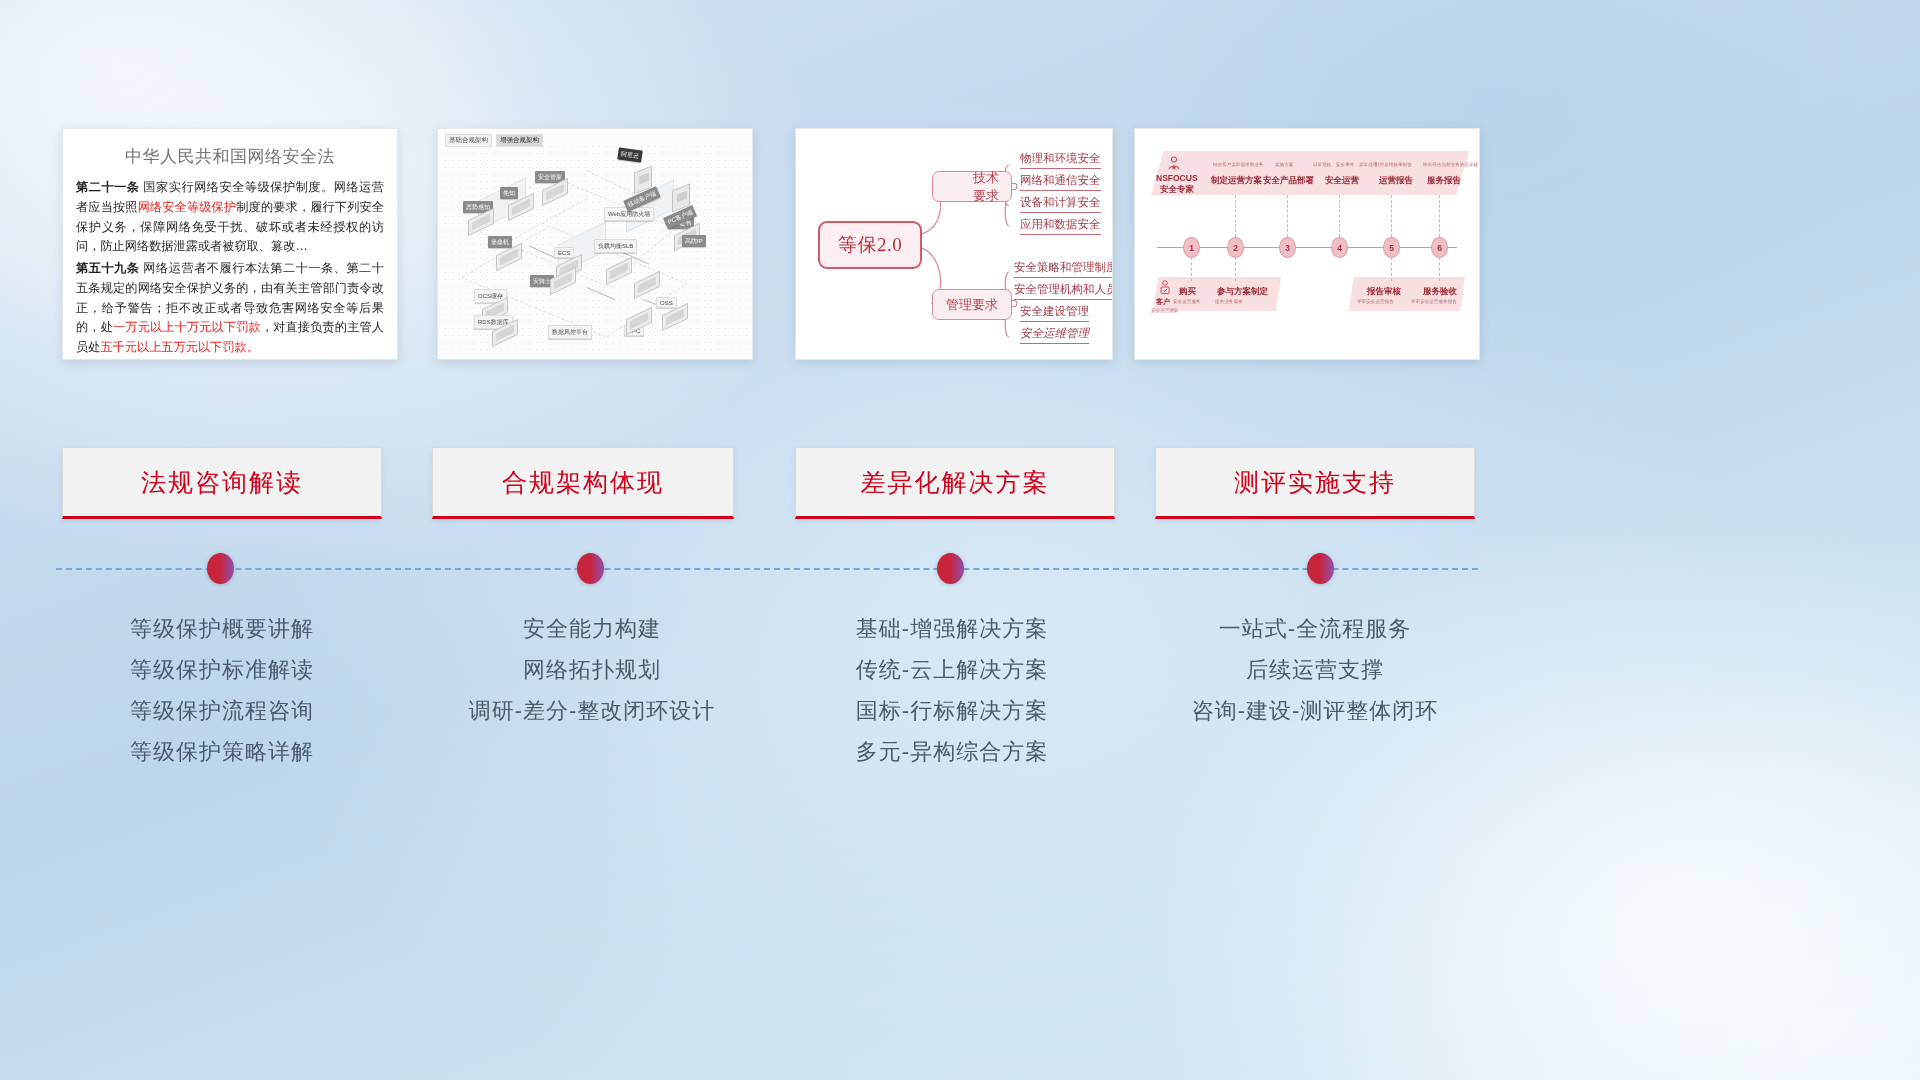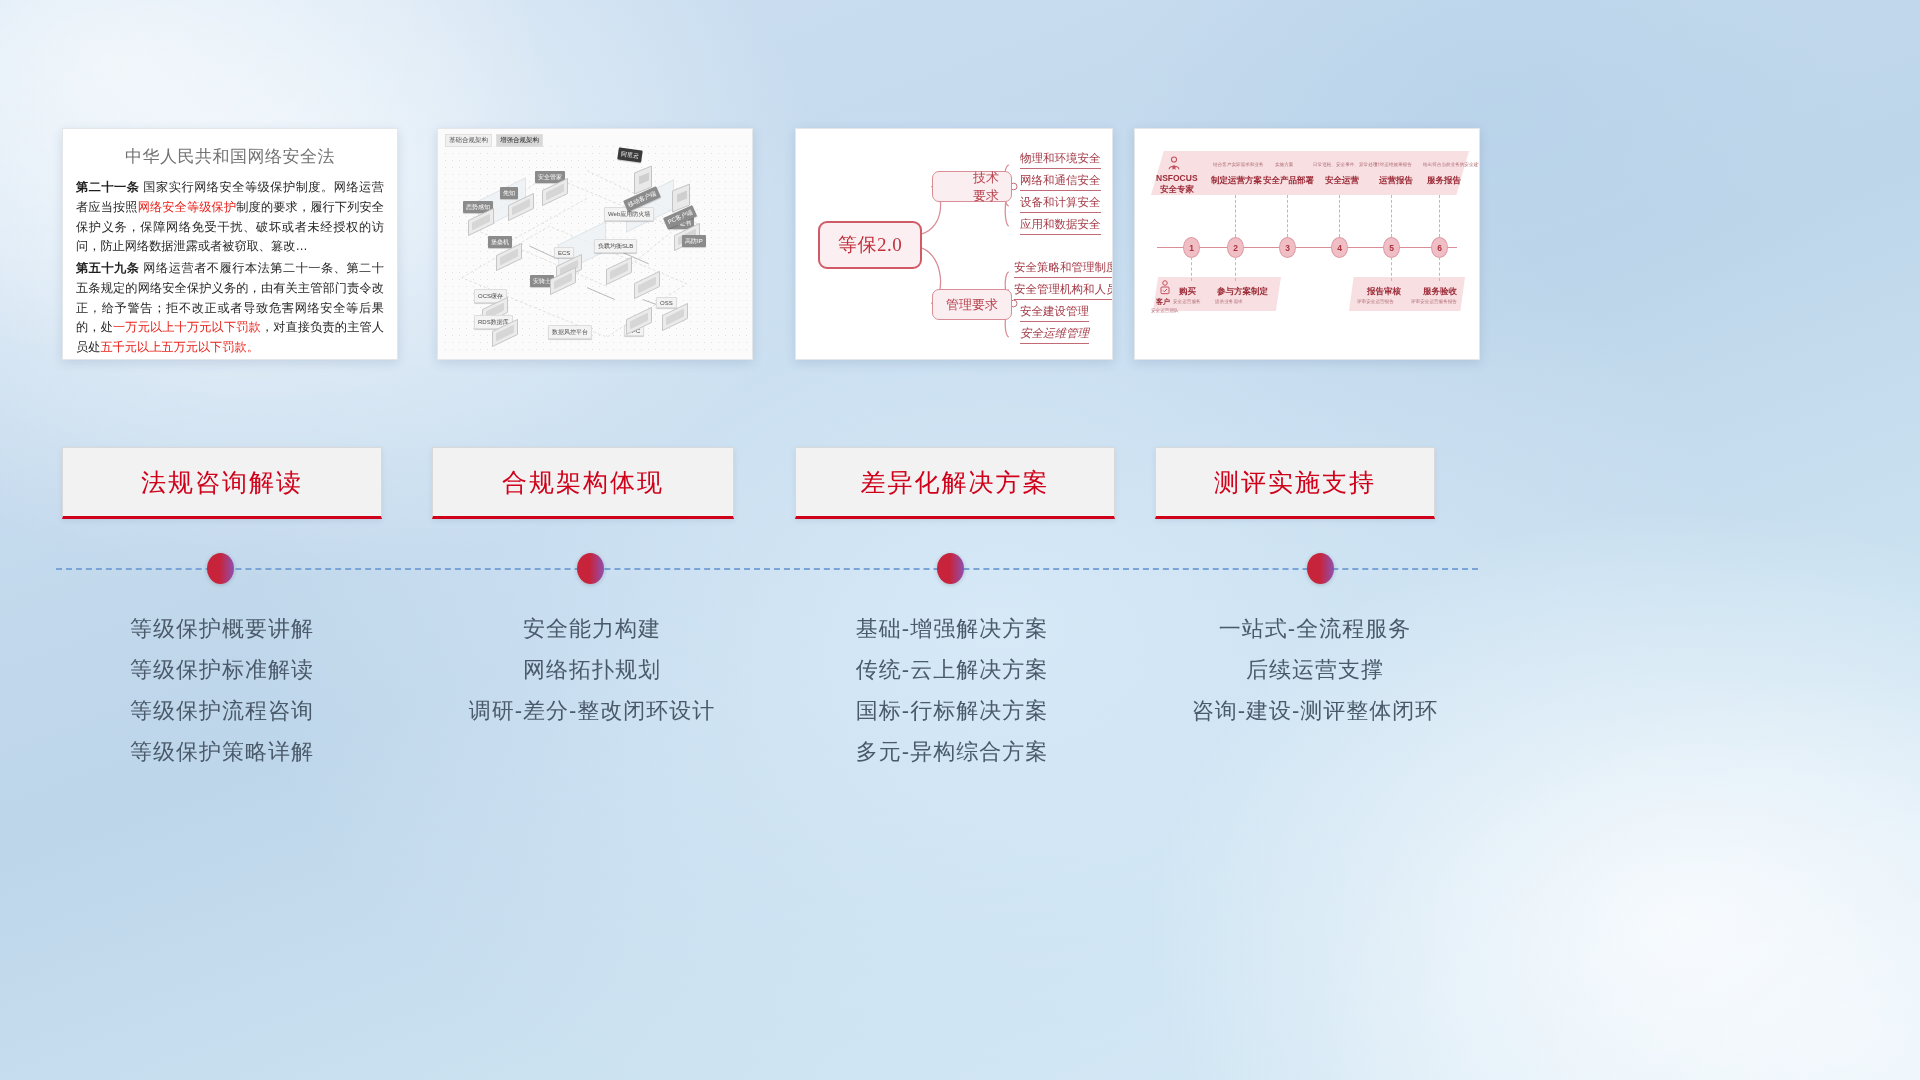--- a/index.html
+++ b/index.html
@@ -154,21 +154,21 @@
     background: #f2f2f2;
     border: 1px solid #d9d9d9;
     border-bottom: 3px solid #d0021b;
     display: flex; align-items: center; justify-content: center;
     box-shadow: 0 2px 5px rgba(60,90,130,.10);
   }
   .pillar span { color: #d0021b; font-size: 25px; letter-spacing: 2px; }
   .pillar.p1 { left: 62px;   width: 320px; }
   .pillar.p2 { left: 432px;  width: 302px; }
   .pillar.p3 { left: 795px;  width: 320px; }
-  .pillar.p4 { left: 1155px; width: 280px; }
+  .pillar.p4 { left: 1155px; width: 320px; }
 
   
   #axis {
     position: absolute; left: 56px; top: 568px; width: 1422px; height: 0;
     border-top: 2px dashed #7aa3d8;
   }
   .dot {
     position: absolute; top: 553px; width: 27px; height: 31px; border-radius: 50%;
     background: linear-gradient(90deg, #c7243c 0%, #c7243c 48%, #8f4fb0 100%);
     box-shadow: 0 1px 4px rgba(0,0,0,.18);

